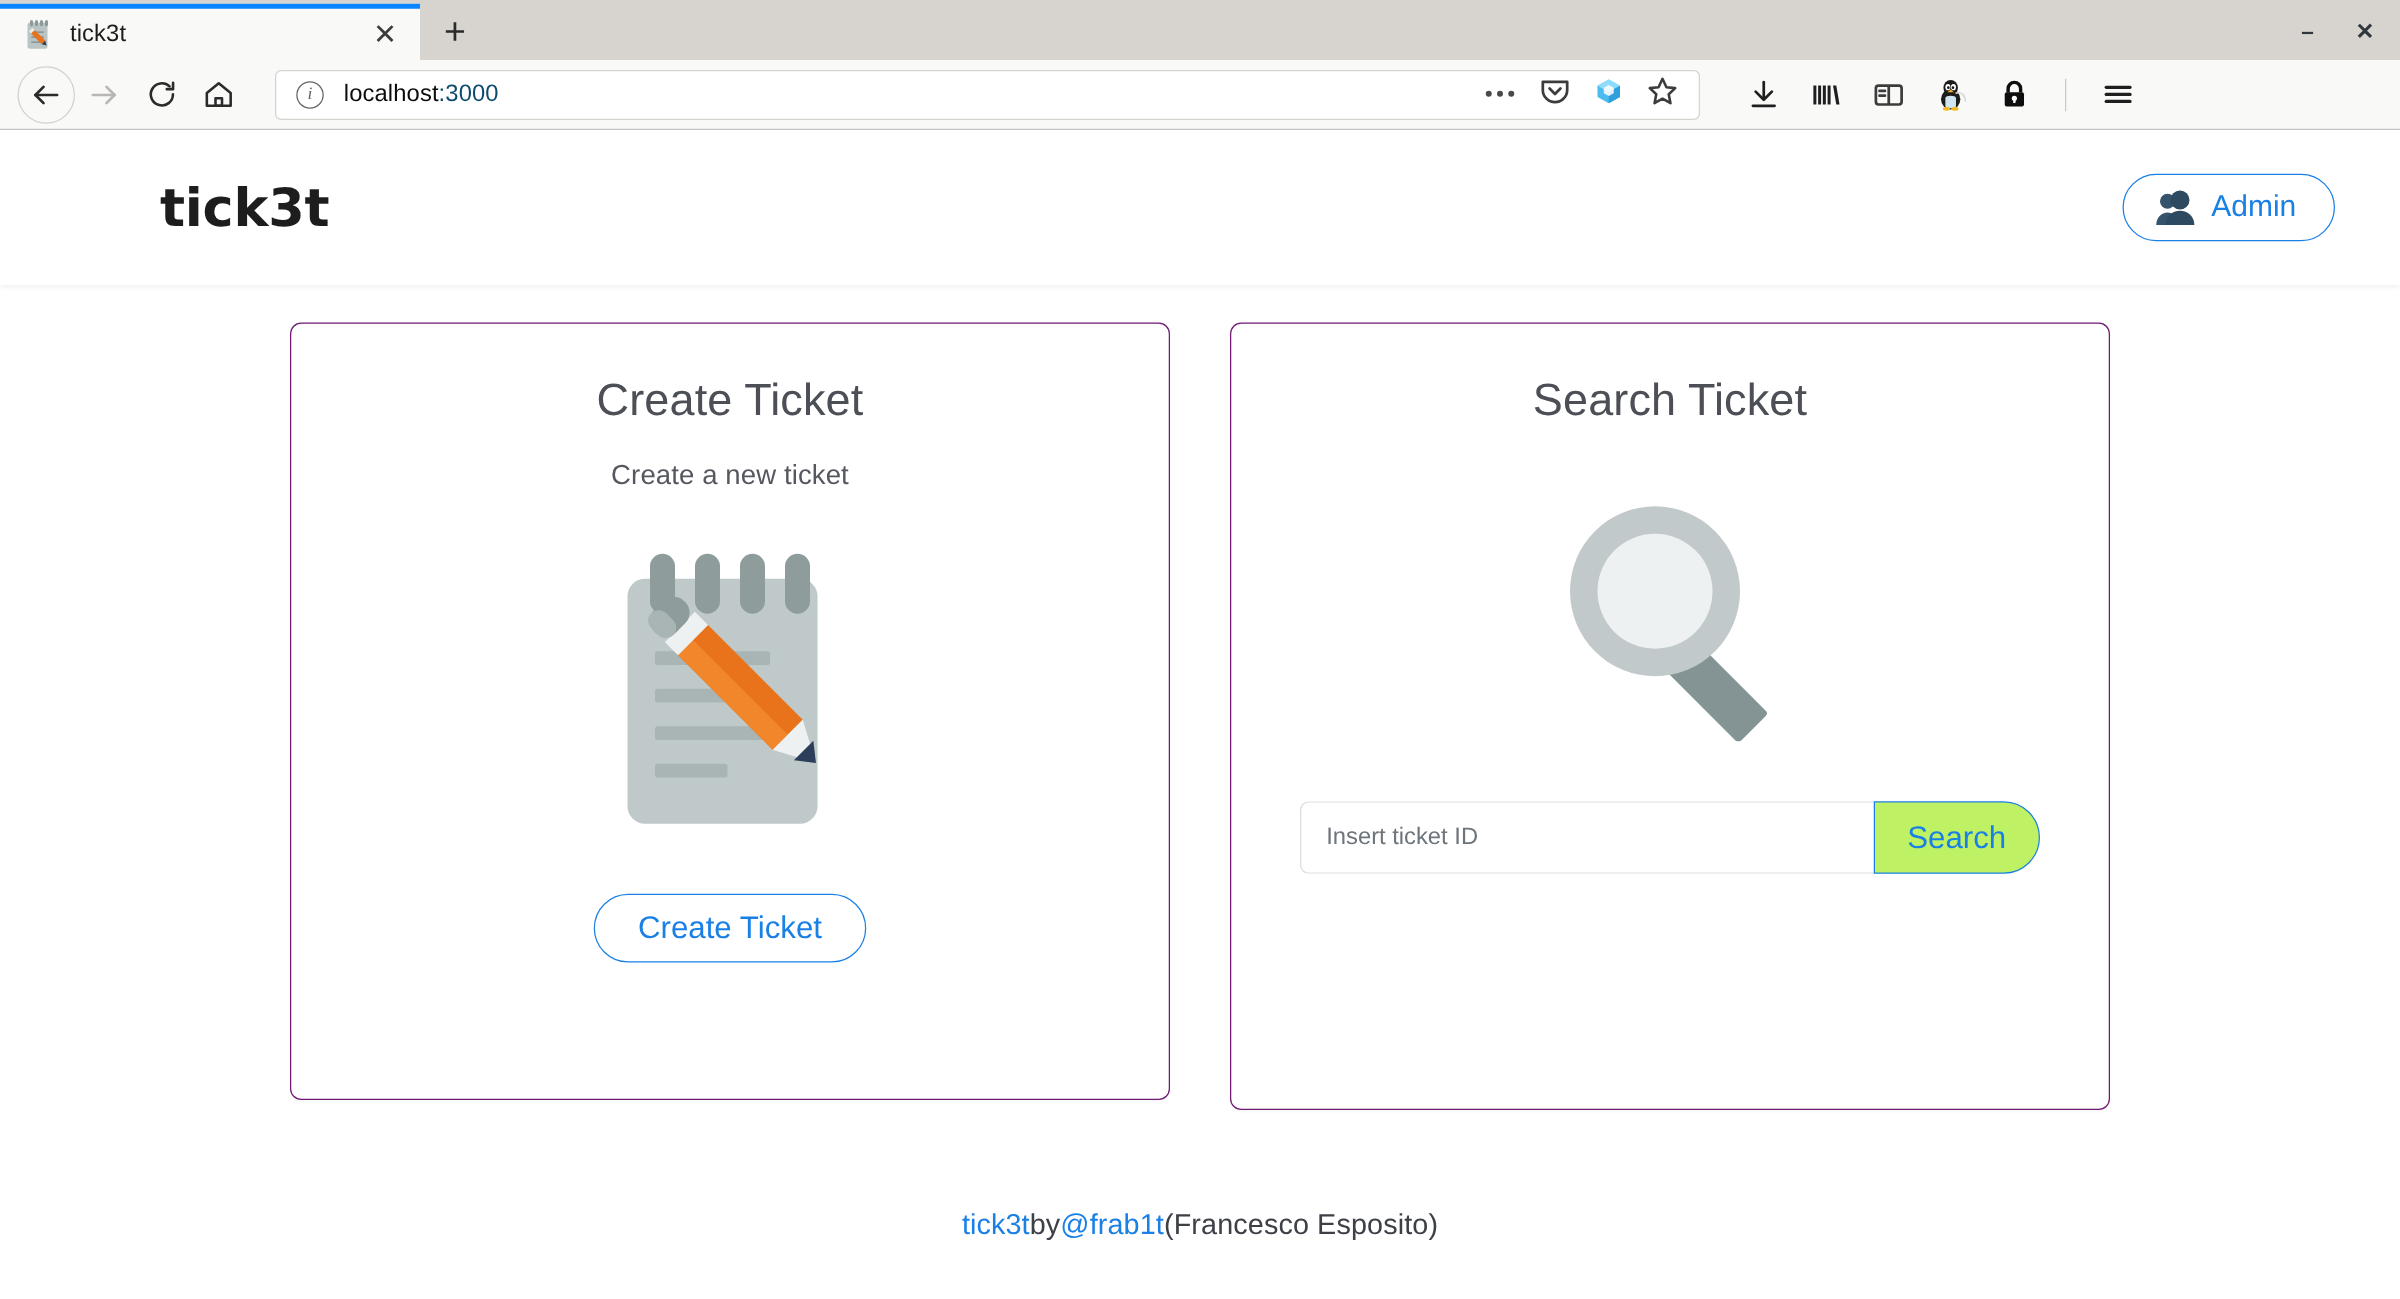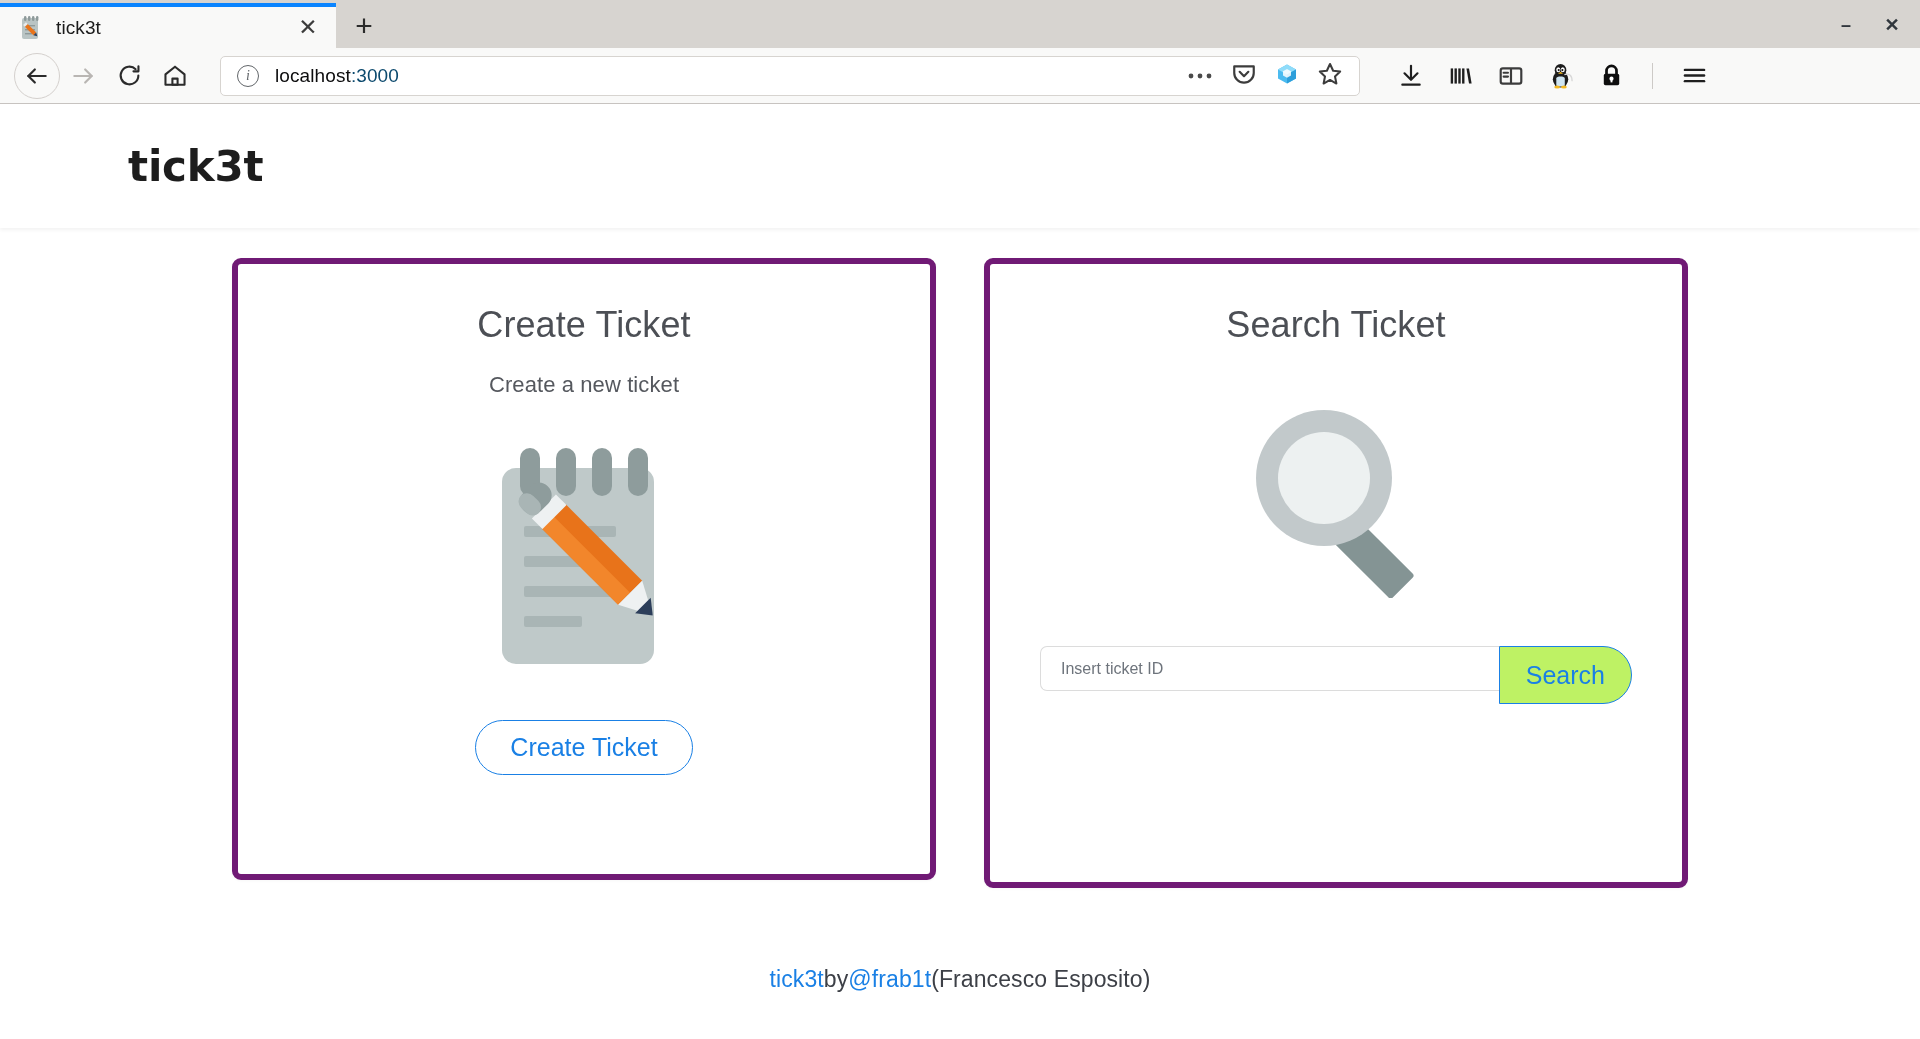--- a/index.html
+++ b/index.html
@@ -103,21 +103,21 @@
   }
   .admin-icon { width: 34px; height: 30px; flex: 0 0 34px; }
 
   .main {
     flex: 1; display: flex; justify-content: center; align-items: flex-start;
     gap: 48px; padding: 30px 0 0 0;
   }
 
   .card {
     width: 704px; background: #fff;
-    border: 6px solid #701a75; border-radius: 9px;
+    border: 1px solid #701a75; border-radius: 9px;
     box-shadow: 0 1px 3px rgba(0,0,0,.035);
     display: flex; flex-direction: column; align-items: center;
     padding: 40px 30px 0 30px;
   }
   .card.left  { height: 622px; }
   .card.right { height: 630px; }
 
   .card-title {
     font-size: 36px; color: #4c4f55; font-weight: 400;
     letter-spacing: .1px; text-align: center;
@@ -134,23 +134,23 @@
   .pill-btn {
     border: 1.6px solid #1a80e5; border-radius: 40px;
     background: #fff; color: #1a80e5;
     font-size: 25px; padding: 14px 34px; line-height: 1;
     cursor: pointer;
   }
   .create-wrap { margin-top: 42px; }
 
   .search-row { margin-top: 48px; display: flex; align-items: stretch; width: 592px; }
   .search-input {
-    flex: 1; height: 45px; border: 1px solid #dcdcdc; border-right: none;
+    flex: 1; height: 58px; border: 1px solid #dcdcdc; border-right: none;
     border-radius: 7px 0 0 7px; padding: 0 20px;
-    font-size: 16px; color: #2b2b2b; background: #fff;
+    font-size: 19px; color: #2b2b2b; background: #fff;
     font-family: "Liberation Sans", sans-serif; outline: none;
   }
   .search-input::placeholder { color: #6e747c; }
   .search-btn {
     height: 58px; border: 1.6px solid #1a80e5; border-radius: 0 30px 30px 0;
     background: #bef264; color: #1a80e5; font-size: 25px;
     padding: 0 26px; cursor: pointer; font-family: "Liberation Sans", sans-serif;
     display: flex; align-items: center;
   }
 
@@ -308,20 +308,31 @@
             <line x1="3.5" y1="17" x2="20.5" y2="17"></line>
           </svg>
       </span>
     </div>
   </div>
 
   <div class="page">
 
     <div class="site-header">
       <div class="brand">tick3t</div>
+      <div class="admin-btn">
+        <span class="admin-icon">
+          <svg viewBox="0 0 34 30" width="34" height="30">
+            <circle cx="11" cy="10" r="6" fill="#35536b"></circle>
+            <path d="M2 29c0-6 4.2-10 9-10s9 4 9 10z" fill="#35536b"></path>
+            <circle cx="21" cy="9" r="7.6" fill="#2d4a61"></circle>
+            <path d="M9.5 29c0-7 5.2-11.5 11.5-11.5S32.5 22 32.5 29z" fill="#2d4a61"></path>
+          </svg>
+        </span>
+        <span>Admin</span>
+      </div>
     </div>
 
     <div class="main">
 
       <div class="card left">
         <div class="card-title">Create Ticket</div>
         <div class="card-sub">Create a new ticket</div>
         <div class="art memo">
           <svg viewBox="0 0 200 240" width="200" height="240">
             <rect x="18" y="30" width="152" height="196" rx="14" fill="#bfc9c9"></rect>

